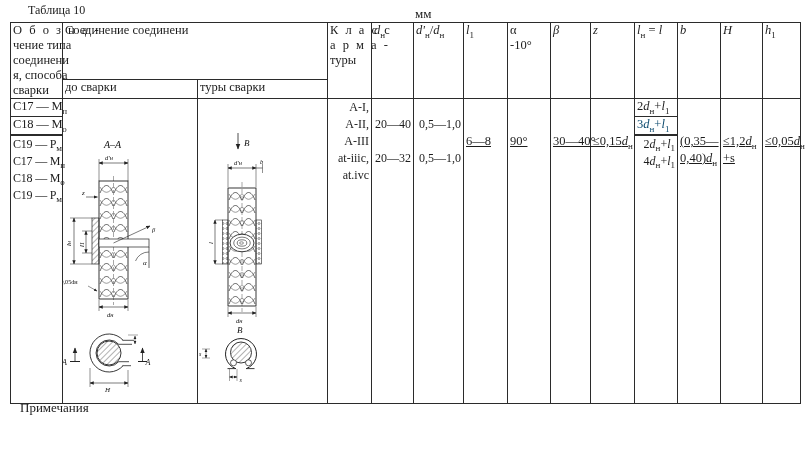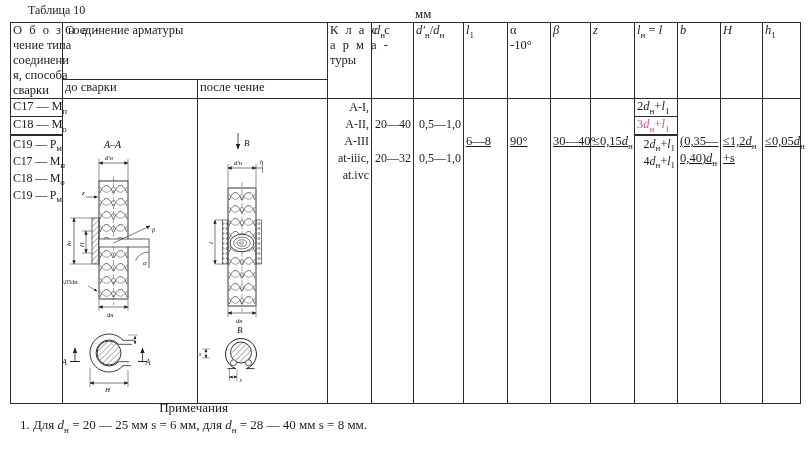--- a/index.html
+++ b/index.html
@@ -10,28 +10,28 @@
   table.spec{position:absolute;left:10px;top:22px;width:790px;border-collapse:collapse;table-layout:fixed;}
   table.spec td{border:1px solid #2b2b2b;vertical-align:top;padding:0 2px;overflow:visible;
                 font-size:12.5px;line-height:15px;white-space:nowrap;}
   tr.h1{height:53px;} tr.h2{height:18px;} tr.d1{height:18px;} tr.d2{height:18px;} tr.d3{height:266px;}
   .hc{font-size:12px;line-height:14px;}
   .ls{letter-spacing:2px;}
   .it{font-style:italic;}
   sub{font-size:9px;line-height:0;}
   .des{font-size:12px;line-height:17px;letter-spacing:-0.2px;margin-left:45px;}
   .b2{border-bottom-width:2px !important;}
-  .faded{color:#ec4899;margin-left:40px;}
+  .faded{color:#0c4a6e;margin-left:40px;}
   .lnrow{height:17px;line-height:17px;font-size:12px;text-align:right;}
   .midv{padding-top:34px !important;font-size:12px;text-decoration:underline;}
   .midv div{height:17px;line-height:17px;}
   td.draw{padding:0 !important;}
   td.lncell{font-size:12px;line-height:16px;}
   .notes{position:absolute;left:20px;top:400px;font-size:13px;line-height:16px;}
-  .notes div{margin-bottom:1px;text-align:center;}
+  .notes div{margin-bottom:1px;}
   svg .ln{stroke:#222;fill:none;}
   svg text{fill:#111;stroke:none;font-family:"Liberation Serif","DejaVu Serif",serif;}
   svg .tl{font-style:italic;}
 </style>
 </head>
 <body>
 
 <div class="page">
   <div class="title">Таблица 10</div>
   <div class="unit">мм</div>
@@ -56,21 +56,21 @@
     <tbody>
         <tr class="h1">
       <td rowspan="2" class="hc">
         <div class="ls">О б о з н а -</div>
         <div>чение типа</div>
         <div>соединени</div>
         <div>я, способа</div>
         <div>сварки</div>
       </td>
       <td colspan="2" class="hc">
-        <div>Соединение арматуры</div>
+        <div>Соединение соединени</div>
       </td>
       <td rowspan="2" class="hc">
         <div class="ls">К л а с с</div>
         <div class="ls">а р м а -</div>
         <div>туры</div>
       </td>
       <td rowspan="2">
             <div><span class="it">d</span><sub>н</sub></div>
           </td>
       <td rowspan="2">
@@ -100,21 +100,21 @@
           </td>
       <td rowspan="2">
             <div><span class="it">h</span><sub>1</sub></div>
           </td>
     </tr>
     <tr class="h2">
       <td class="hc">
             <div>до сварки</div>
           </td>
       <td class="hc">
-            <div>после чение</div>
+            <div>туры сварки</div>
           </td>
     </tr>
     <tr class="d1">
       <td class="des">
             <div>С17 — М<sub>п</sub></div>
           </td>
       <td rowspan="3" class="draw">
         <svg width="133" height="300" viewBox="62 93 133 300">
           <defs>
             <pattern id="ribA" x="98" y="175" width="29" height="13" patternUnits="userSpaceOnUse">
@@ -302,15 +302,14 @@
       <td class="lncell">
         <div class="lnrow">2<span class="it">d</span><sub>н</sub>+<span class="it">l</span><sub>1</sub></div>
         <div class="lnrow">4<span class="it">d</span><sub>н</sub>+<span class="it">l</span><sub>1</sub></div>
       </td>
     </tr>
   </tbody>
     </table>
 
   <div class="notes">
     <div>Примечания</div>
-    <div>1. Для <span class="it">d</span><sub>н</sub> = 20 — 25 мм s = 6 мм, для <span class="it">d</span><sub>н</sub> = 28 — 40 мм s = 8 мм.</div>
   </div>
 </div>
 
 </body></html>

